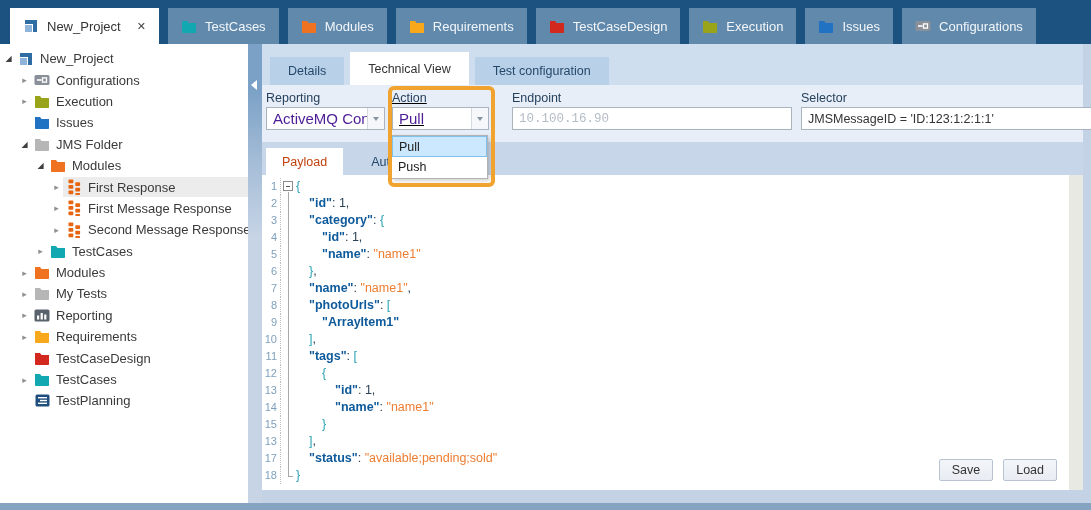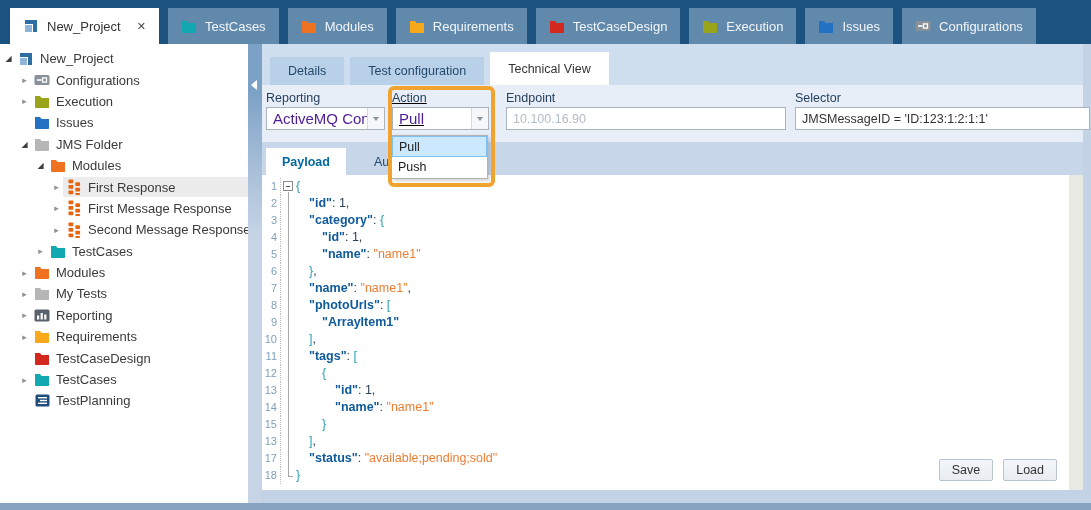--- a/index.html
+++ b/index.html
@@ -33,32 +33,32 @@
   .main { flex:1; display:flex; flex-direction:column; background:#c3d2e4; padding-right:8px; position:relative; min-width:0; }
   .mtabs { height:41px; background:#cfdeee; display:flex; align-items:flex-end; padding-left:8px; gap:6px; flex:none; }
   .mtab { height:28px; display:flex; align-items:center; padding:0 18px; background:#b9d1e8; color:#24486b; font-size:12.5px; white-space:nowrap; cursor:default; }
   .mtab.active { height:33px; background:#fff; color:#333; }
 
   .band { height:57px; background:#e8eef7; display:flex; flex:none; }
   .field { display:flex; flex-direction:column; flex:none; }
   .flabel { height:22px; padding-top:6px; font-size:12.5px; color:#26415e; white-space:nowrap; }
   .f-connection { width:119px; margin-left:4px; }
   .f-action     { width:97px;  margin-left:7px;text-decoration:underline; }
-  .f-endpoint   { width:280px; margin-left:17px; }
+  .f-endpoint   { width:280px; margin-left:23px; }
   .f-selector   { width:295px; margin-left:9px; }
   .combo { height:23px; background:#fff; border:1px solid #a9b4bf; display:flex; align-items:center; cursor:pointer; }
   .cval { flex:1; padding:0 6px; font-size:15px; color:#4c1d95; white-space:nowrap; overflow:hidden; }
   .carret { width:17px; height:100%; border-left:1px solid #d4dae0; background:#f5f7fa; display:flex; align-items:center; justify-content:center; flex:none; }
   .tri { width:0; height:0; border-left:3.5px solid transparent; border-right:3.5px solid transparent; border-top:4px solid #8a949e; }
   .tinput { height:23px; border:1px solid #a9b4bf; background:#fff; padding:0 6px; font-size:12.5px; color:#333; width:100%; font-family:inherit; outline:none; }
-  .tinput.placeholder { color:#b3bcc6; }
+  .tinput.placeholder { color:#b3bcc6;font-family:Liberation Mono, monospace; }
 
   .ptabs { height:33px; background:#c7d7e9; display:flex; align-items:flex-end; padding-left:4px; gap:12px; flex:none; }
   .ptab { height:27px; display:flex; align-items:center; padding:0 16px; font-size:12.5px; color:#24486b; cursor:default; }
-  .ptab.active { background:#fff; color:#0369a1;font-weight:bold; }
+  .ptab.active { background:#fff; color:#c2410c; }
 
   
   .editor { flex:1; background:#fff; margin-bottom:13px; position:relative; padding-top:3px; overflow:hidden; }
   .cl { display:flex; height:17px; line-height:17px; font-size:12.5px; }
   .ln { width:19px; text-align:right; padding-right:3px; color:#7fa0bd; font-size:11px; border-right:1px dotted #bdbdbd; flex:none; }
   .gd { width:15px; position:relative; flex:none; }
   .gd-mid::before { content:''; position:absolute; left:6.5px; top:0; bottom:0; border-left:1px solid #a8a8a8; }
   .gd-end::before { content:''; position:absolute; left:6.5px; top:0; height:9px; width:4px;
     border-left:1px solid #a8a8a8; border-bottom:1px solid #a8a8a8; }
   .gd-start::after { content:''; position:absolute; left:6.5px; top:13.5px; bottom:0; border-left:1px solid #a8a8a8; }
@@ -376,22 +376,22 @@
         </div>
       </aside>
 
     <div class="splitter">
       <span class="sash-arrow"></span>
     </div>
 
     <div class="main">
       <div class="mtabs">
           <div class="mtab">Details</div>
+          <div class="mtab active">Technical View</div>
           <div class="mtab">Test configuration</div>
-          <div class="mtab active">Technical View</div>
         </div>
 
       <div class="band">
         <div class="field f-connection">
           <div class="flabel">Reporting</div>
           <div class="combo">
             <span class="cval">ActiveMQ Conne</span>
             <span class="carret">
                 <i class="tri"></i>
               </span>

